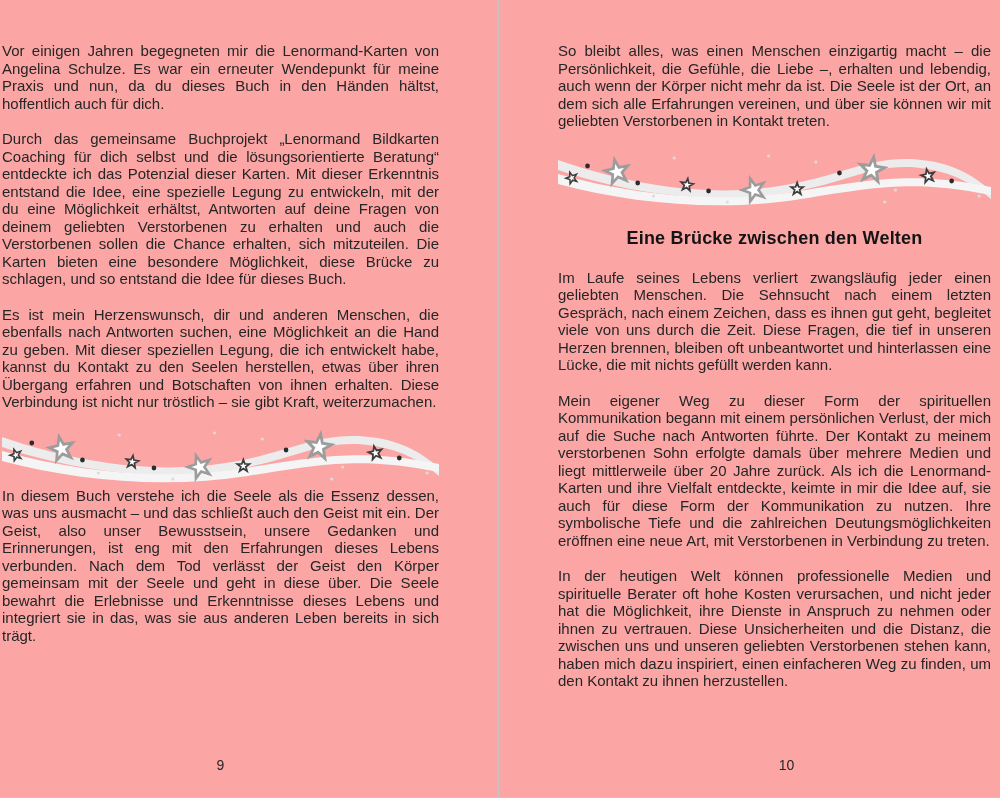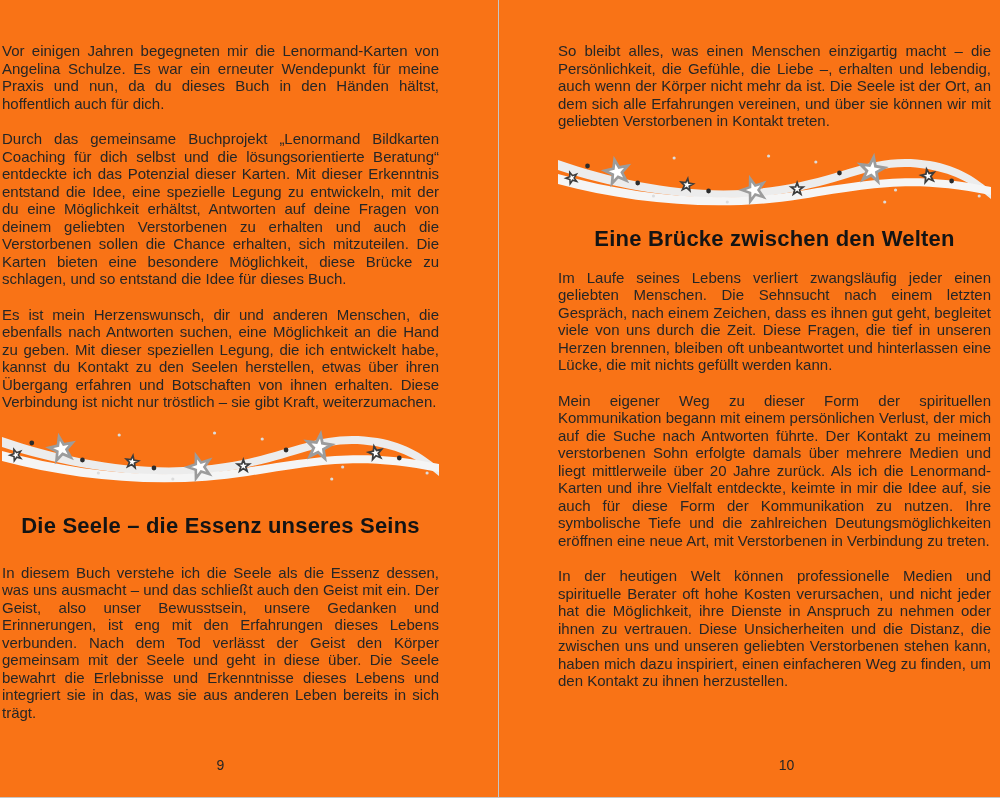--- a/index.html
+++ b/index.html
@@ -13,42 +13,42 @@
   .spread {
     display: flex;
     width: 1000px; height: 798px;
     border-bottom: 1px solid #c6c6c6;
     box-sizing: border-box;
   }
   .page {
     position: relative;
     box-sizing: border-box;
     height: 797px;
-    background: #f97316;
+    background: #fca5a5;
   }
   .page-left {
     width: 499px;
     border-right: 1px solid #c6c6c6;
     padding: 42px 59px 0 2px;
   }
   .page-right {
     width: 501px;
     padding: 42px 9px 0 59px;
   }
   p.body-par {
     margin: 0 0 18px 0;
     font-size: 15px;
     line-height: 17.5px;
     text-align: justify;
     color: #262626;
   }
   p.body-par.tight { margin-bottom: 0; }
   h2.section-heading {
     margin: 28px 0 28px 0;
-    font-size: 22px;
+    font-size: 18px;
     line-height: 21px;
     font-weight: bold;
     text-align: center;
     color: #141414;
     letter-spacing: 0.2px;
   }
   .page-right h2.section-heading { margin: 18px 0 20px 0; }
   .swoosh-wrap {
     margin: 10px 0 0 0;
     height: 66px;
@@ -111,21 +111,20 @@
     <p class="body-par">Vor einigen Jahren begegneten mir die Lenormand-Karten von Angelina Schulze. Es war ein erneuter Wendepunkt für meine Praxis und nun, da du dieses Buch in den Händen hältst, hoffentlich auch für dich.</p>
     <p class="body-par">Durch das gemeinsame Buchprojekt „Lenormand Bildkarten Coaching für dich selbst und die lösungsorientierte Beratung“ entdeckte ich das Potenzial dieser Karten. Mit dieser Erkenntnis entstand die Idee, eine spezielle Legung zu entwickeln, mit der du eine Möglichkeit erhältst, Antworten auf deine Fragen von deinem geliebten Verstorbenen zu erhalten und auch die Verstorbenen sollen die Chance erhalten, sich mitzuteilen. Die Karten bieten eine besondere Möglichkeit, diese Brücke zu schlagen, und so entstand die Idee für dieses Buch.</p>
     <p class="body-par tight">Es ist mein Herzenswunsch, dir und anderen Menschen, die ebenfalls nach Antworten suchen, eine Möglichkeit an die Hand zu geben. Mit dieser speziellen Legung, die ich entwickelt habe, kannst du Kontakt zu den Seelen herstellen, etwas über ihren Übergang erfahren und Botschaften von ihnen erhalten. Diese Verbindung ist nicht nur tröstlich – sie gibt Kraft, weiterzumachen.</p>
 
     <div class="swoosh-wrap">
       <svg viewBox="0 0 440 66" preserveAspectRatio="none">
           <use href="#swoosh"></use>
         </svg>
     </div>
 
-    <h2 class="section-heading">Die Seele – die Essenz unseres Seins</h2>
 
     <p class="body-par tight">In diesem Buch verstehe ich die Seele als die Essenz dessen, was uns ausmacht – und das schließt auch den Geist mit ein. Der Geist, also unser Bewusstsein, unsere Gedanken und Erinnerungen, ist eng mit den Erfahrungen dieses Lebens verbunden. Nach dem Tod verlässt der Geist den Körper gemeinsam mit der Seele und geht in diese über. Die Seele bewahrt die Erlebnisse und Erkenntnisse dieses Lebens und integriert sie in das, was sie aus anderen Leben bereits in sich trägt.</p>
 
     <div class="page-num page-num-left">9</div>
   </div>
 
   <div class="page page-right">
     <p class="body-par tight">So bleibt alles, was einen Menschen einzigartig macht – die Persönlichkeit, die Gefühle, die Liebe –, erhalten und lebendig, auch wenn der Körper nicht mehr da ist. Die Seele ist der Ort, an dem sich alle Erfahrungen vereinen, und über sie können wir mit geliebten Verstorbenen in Kontakt treten.</p>
 
     <div class="swoosh-wrap">

